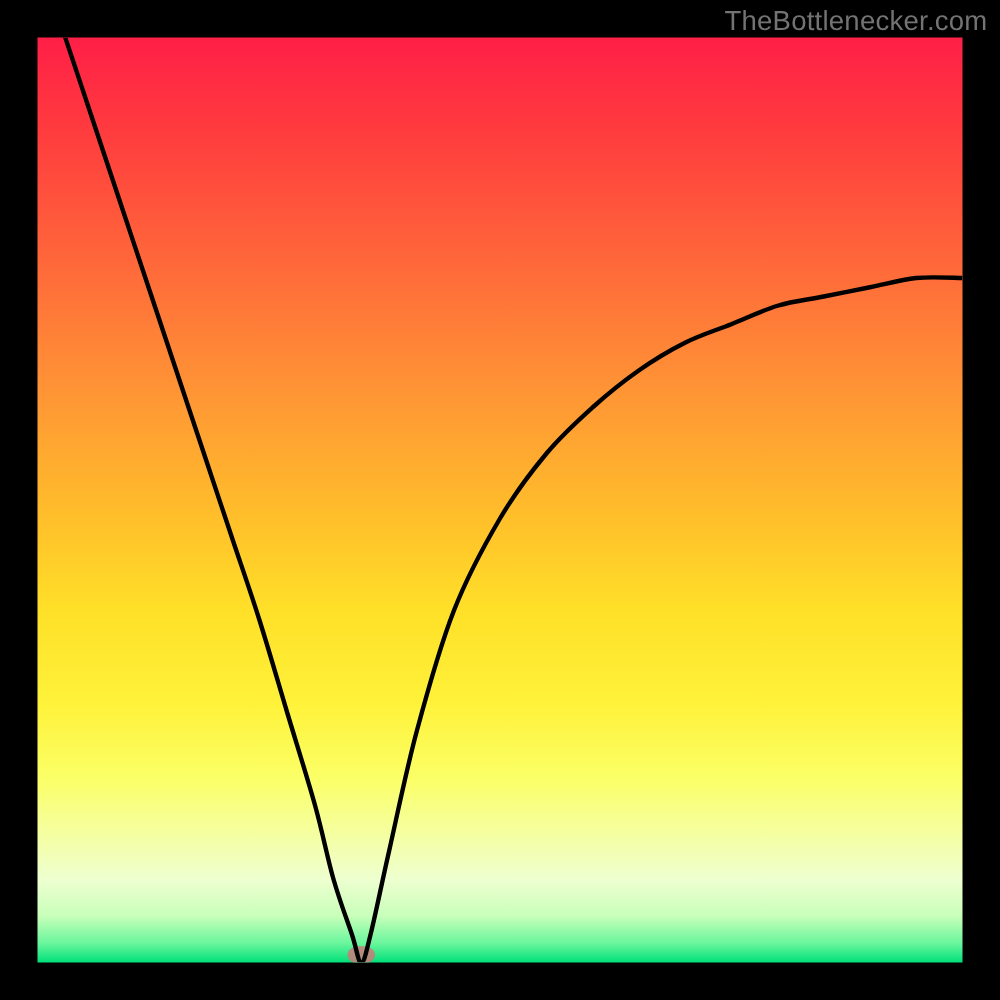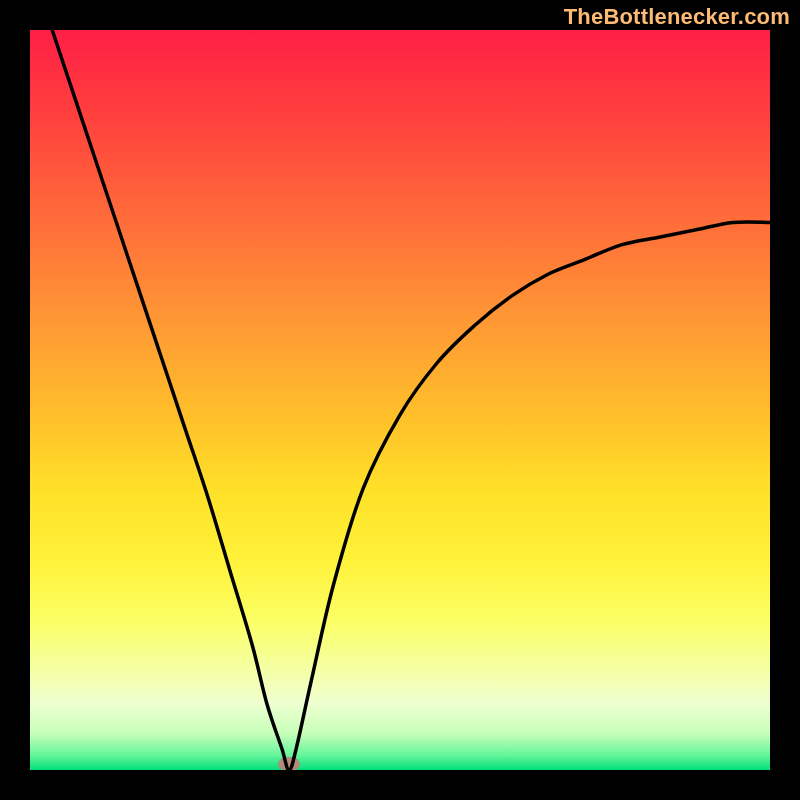--- a/index.html
+++ b/index.html
@@ -9,22 +9,22 @@
     width: 800px;
     height: 800px;
     background: #000;
   }
   .watermark {
     position: absolute;
     top: 4px;
     right: 10px;
     font-family: Arial, Helvetica, sans-serif;
     font-size: 22px;
-    color: #fdba74;
-    font-weight: 700;
+    color: #737373;
+    font-weight: 400;
     letter-spacing: 0.2px;
     z-index: 5;
   }
   .plot-area {
     position: absolute;
     left: 30px;
     top: 30px;
     width: 740px;
     height: 740px;
     background: linear-gradient(to bottom,

